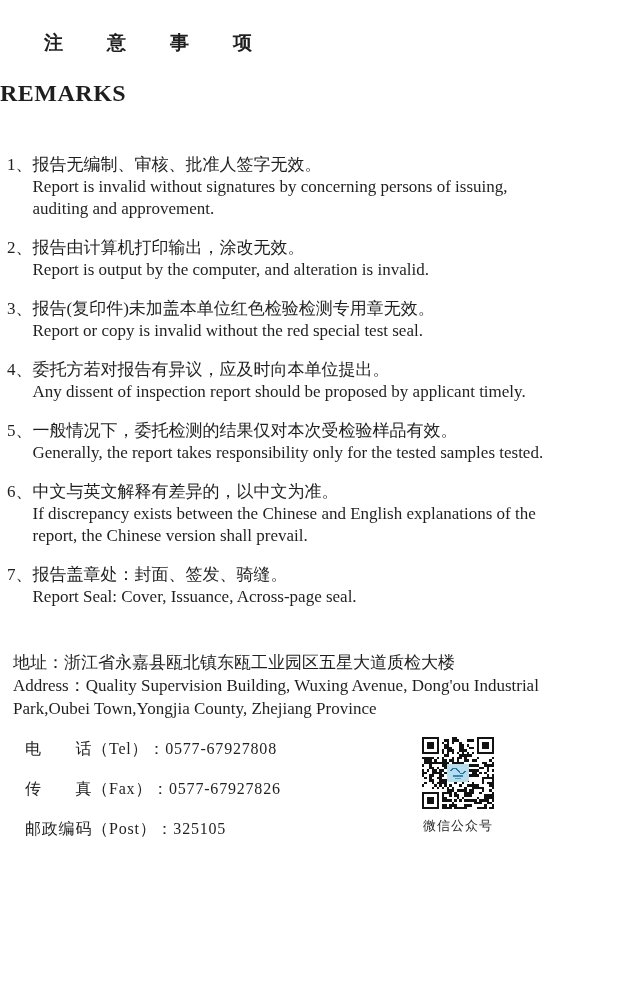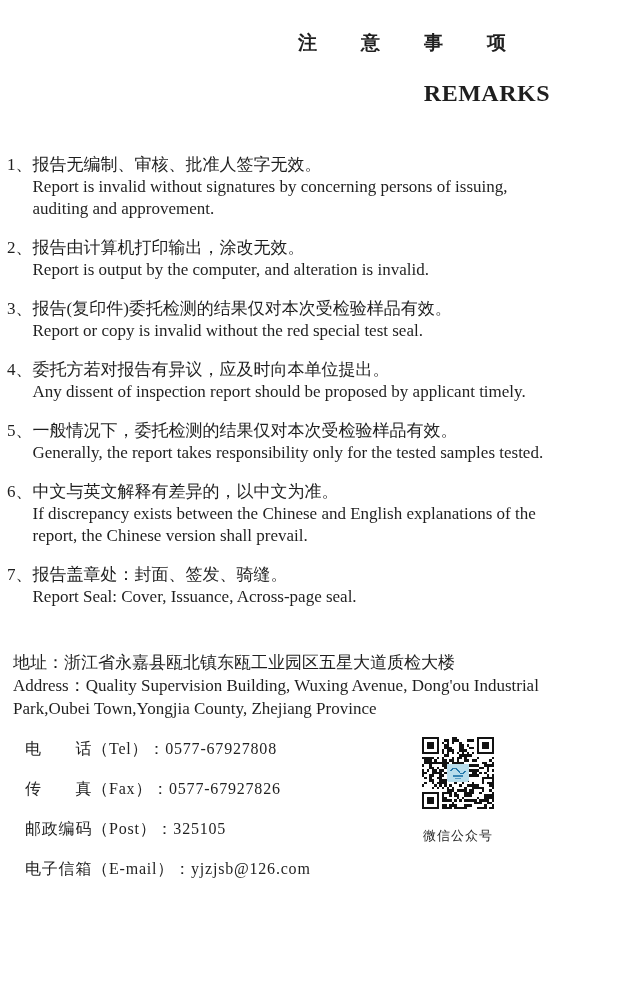--- a/index.html
+++ b/index.html
@@ -1,39 +1,39 @@
 <!DOCTYPE html>
 <html><head>
 <meta charset="utf-8">
 <style>
   html,body{margin:0;padding:0;background:#ffffff;}
   .page{
     position:relative;width:623px;height:1000px;margin:0 auto;background:#ffffff;
     font-family:"Liberation Serif","DejaVu Serif",serif;color:#1f1f1f;overflow:hidden;
   }
   
-  .header{position:absolute;top:28px;left:0;width:550px;text-align:right;}
+  .header{position:absolute;top:28px;left:0;width:550px;text-align:left;}
   .title-zh{font-size:19px;line-height:30px;font-weight:600;letter-spacing:44px;text-indent:44px;white-space:nowrap;}
   .title-en{margin-top:22px;font-size:24px;font-weight:bold;letter-spacing:.5px;}
   
   .remarks{position:absolute;left:7px;top:154px;width:584px;}
   .remark{display:flex;margin-bottom:17px;font-size:17px;line-height:22px;}
   .remark .num{flex:0 0 21px;white-space:nowrap;}
   .remark .txt{flex:1;}
   .remark .en{white-space:pre-line;}
   
   .address{position:absolute;left:13px;top:651px;width:586px;font-size:17px;line-height:23px;}
   .address .en{white-space:pre-line;}
   
   .contact{position:absolute;left:25px;top:738px;width:390px;font-size:16px;line-height:22px;letter-spacing:.8px;}
   .contact .line{margin-bottom:18px;white-space:nowrap;}
   
   .qr-block{position:absolute;left:422px;top:735px;width:72px;text-align:center;}
   .qr-block svg{display:block;}
-  .qr-label{margin-top:16px;font-size:13px;letter-spacing:1px;color:#1f1f1f;}
+  .qr-label{margin-top:6px;font-size:13px;letter-spacing:1px;color:#1f1f1f;}
 </style>
 </head>
 <body>
 
 <div class="page">
 
   <div class="header">
     <div class="title-zh">注意事项</div>
     <div class="title-en">REMARKS</div>
   </div>
@@ -50,21 +50,21 @@
     <div class="remark">
       <span class="num">2、</span>
       <span class="txt">
         <span class="zh" style="display:block">报告由计算机打印输出，涂改无效。</span>
         <span class="en" style="display:block">Report is output by the computer, and alteration is invalid.</span>
       </span>
     </div>
     <div class="remark">
       <span class="num">3、</span>
       <span class="txt">
-        <span class="zh" style="display:block">报告(复印件)委托检测的结果仅对本次受检验样品有效。</span>
+        <span class="zh" style="display:block">报告(复印件)未加盖本单位红色检验检测专用章无效。</span>
         <span class="en" style="display:block">Report or copy is invalid without the red special test seal.</span>
       </span>
     </div>
     <div class="remark">
       <span class="num">4、</span>
       <span class="txt">
         <span class="zh" style="display:block">委托方若对报告有异议，应及时向本单位提出。</span>
         <span class="en" style="display:block">Any dissent of inspection report should be proposed by applicant timely.</span>
       </span>
     </div>
@@ -95,21 +95,20 @@
   <div class="address">
     <div class="zh">地址：浙江省永嘉县瓯北镇东瓯工业园区五星大道质检大楼</div>
     <div class="en">Address：Quality Supervision Building, Wuxing Avenue, Dong'ou Industrial
 Park,Oubei Town,Yongjia County, Zhejiang Province</div>
   </div>
 
   <div class="contact">
     <div class="line">电　　话（Tel）：0577-67927808</div>
     <div class="line">传　　真（Fax）：0577-67927826</div>
     <div class="line">邮政编码（Post）：325105</div>
-    <div class="line">电子信箱（E-mail）：yjzjsb@126.com</div>
   </div>
 
   <div class="qr-block">
     <svg id="qr-svg" width="72" height="76" viewBox="0 0 29 29" shape-rendering="crispEdges" xmlns="http://www.w3.org/2000/svg">
         <g fill="#121212">
           <rect x="0" y="0" width="1" height="1"></rect>
           <rect x="1" y="0" width="1" height="1"></rect>
           <rect x="2" y="0" width="1" height="1"></rect>
           <rect x="3" y="0" width="1" height="1"></rect>
           <rect x="4" y="0" width="1" height="1"></rect>

